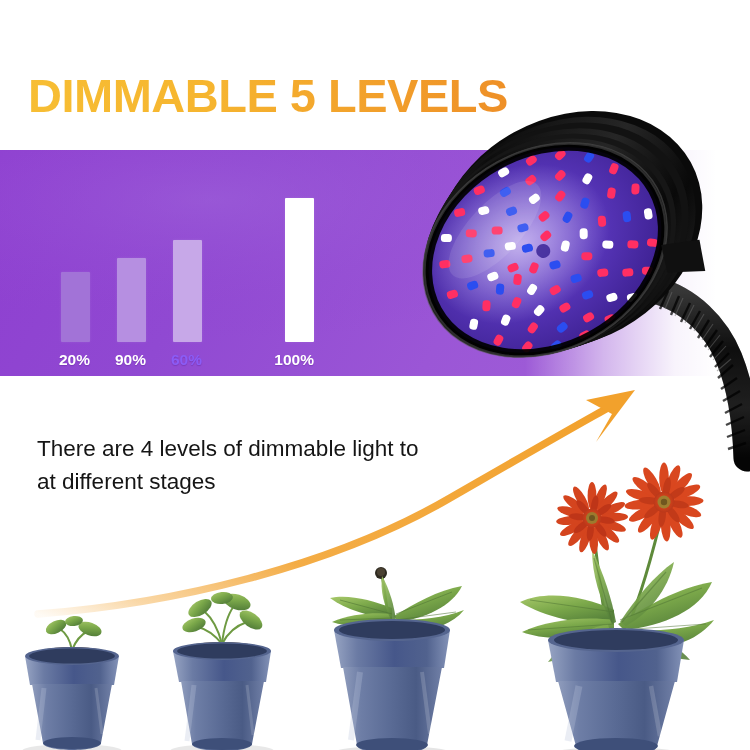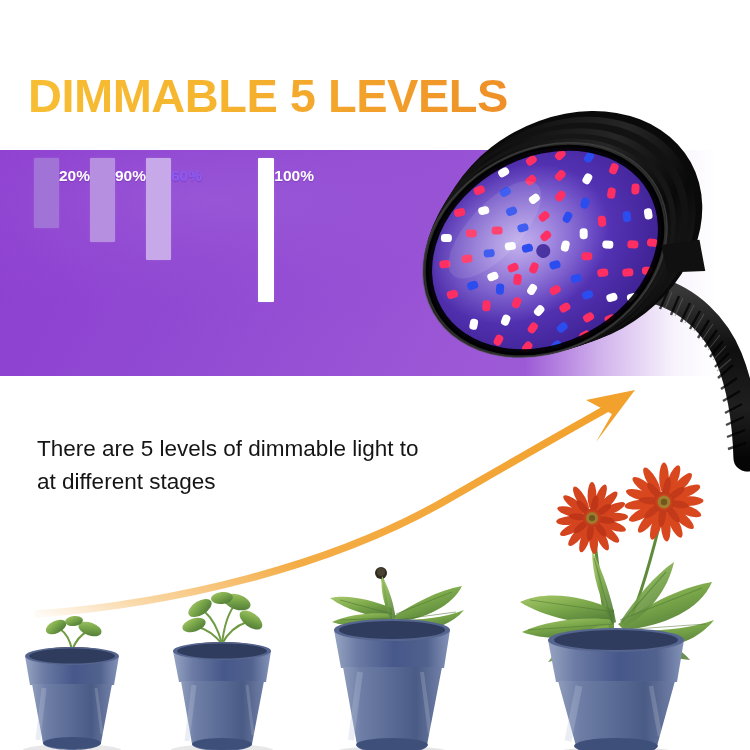--- a/index.html
+++ b/index.html
@@ -46,22 +46,22 @@
     overflow: hidden;
   }
 
   
   #chart {
     position: absolute; left: 34px; top: 130px;
     width: 300px; height: 210px;
   }
   .bar-col {
     position: absolute; bottom: 0; width: 56px;
-    display: flex; flex-direction: row;
-    align-items: flex-start; justify-content: flex-end;
+    display: flex; flex-direction: column;
+    align-items: flex-end; justify-content: flex-end;
     height: 100%;
   }
   .bar {
     width: 29px; border-radius: 1px;
     box-shadow: 0 0 3px rgba(255,255,255,0.10);
   }
   .bar-label {
     margin-top: 9px;
     font-size: 15.5px; font-weight: bold;
     color: #ffffff; line-height: 17px;
@@ -503,17 +503,17 @@
       <ellipse cx="616" cy="612" rx="62" ry="10" fill="#2F3C5E"></ellipse>
 
       <path d="M558,653 L675,653 L657,718 C657,724 640,729 616,729 C593,729 576,724 576,718 Z" fill="url(#potBody1)"></path>
       <ellipse cx="616" cy="718" rx="42" ry="8" fill="#3E4F79"></ellipse>
       <path d="M579,658 L568,713" stroke="#B9C4DC" stroke-width="7" opacity="0.30" fill="none"></path>
       <path d="M651,658 L660,708" stroke="#ffffff" stroke-width="4.5" opacity="0.16" fill="none"></path>
     </g>
   </svg>
 
   <div id="body-copy">
-    <div>There are 5 levels of dimmable light to</div>
+    <div>There are 4 levels of dimmable light to</div>
     <div>at different stages</div>
   </div>
 
 </div>
 
 </body></html>

